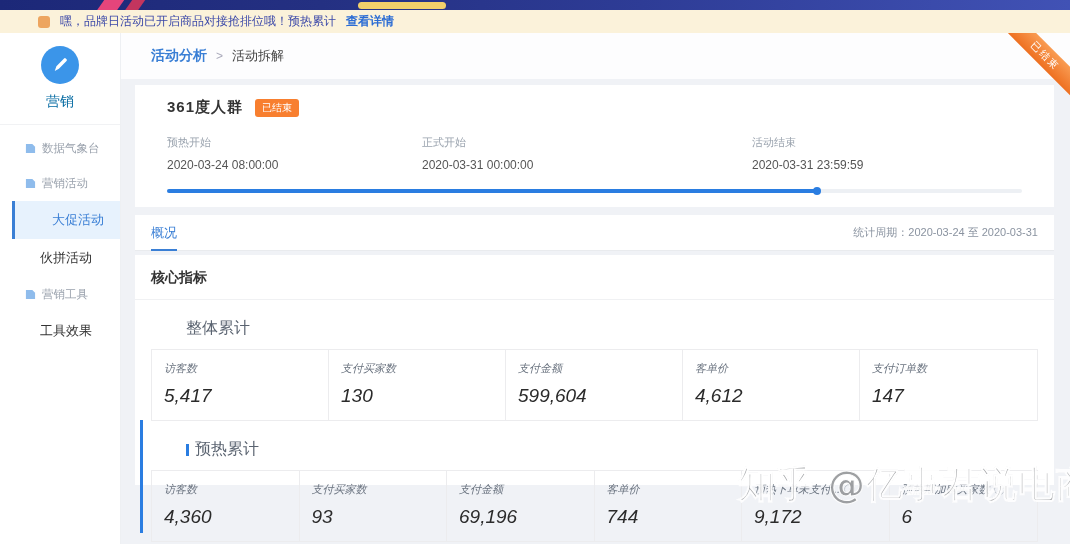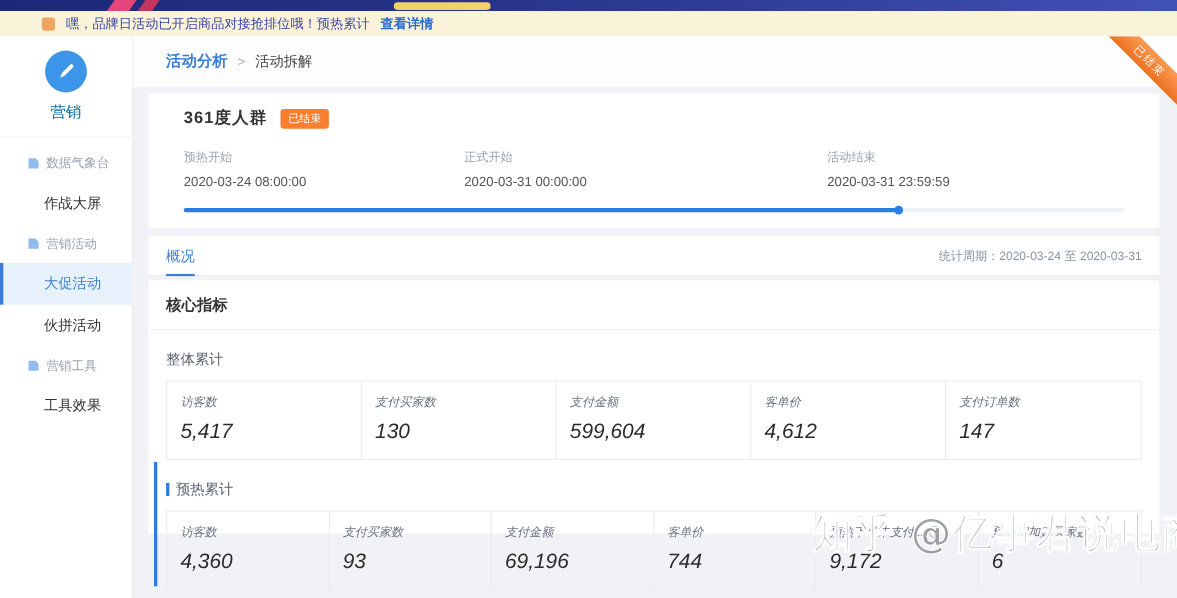--- a/index.html
+++ b/index.html
@@ -30,21 +30,21 @@
   .logo-wrap { text-align:center; padding-top:13px; }
   .logo-circle { width:38px; height:38px; border-radius:50%; background:#3b95e9;
     display:inline-flex; align-items:center; justify-content:center; }
   .app-title { text-align:center; font-size:14px; color:#0369a1; margin:9px 0 13px; }
   .side-divider { border-bottom:1px solid #f1f2f4; }
   .menu { padding-top:6px; }
   .mi { display:flex; align-items:center; cursor:pointer; }
   .mi.group { padding:10px 0 10px 25px; font-size:11.5px; color:#9aa2ad; }
   .mi.item { padding:10px 0 10px 40px; font-size:13px; color:#333; }
   .mi.item.active { background:#e7f2fd; color:#3a7fd5; border-left:3px solid #3a7fd5;
-    padding-left:37px; }
+    padding-left:37px;margin-left:12px; }
   .doc-icon { width:11px; height:11px; margin-right:6px; flex:0 0 auto; }
 
   
   .content { flex:1; position:relative; overflow:hidden; }
   .content-top { background:#fdfdfe; height:46px; display:flex; align-items:center;
     padding-left:30px; }
   .crumb-parent { color:#3a7fd5; font-size:14px; font-weight:bold; cursor:pointer; }
   .crumb-sep { color:#aab; font-size:12px; margin:0 9px; }
   .crumb-current { color:#444; font-size:13px; }
 
@@ -74,22 +74,22 @@
     justify-content:space-between; padding:0 16px; border-bottom:1px solid #e9ebee; }
   .tab { color:#3a7fd5; font-size:13px; position:relative; cursor:pointer; height:36px;
     display:flex; align-items:center; }
   .tab::after { content:""; position:absolute; left:0; bottom:0; width:26px; height:2px;
     background:#3a7fd5; }
   .period { font-size:11px; color:#8a93a0; }
 
   .metrics-card { margin-top:4px; padding:14px 16px 0; height:230px; position:relative; }
   .metrics-title { font-size:14px; font-weight:bold; color:#333; }
   .metrics-divider { border-bottom:1px solid #f0f1f3; margin:12px -16px 0; }
-  .section-label { display:flex; align-items:center; font-size:13px; color:#5a6370;
-    margin-top:18px; }
+  .section-label { display:flex; align-items:center; font-size:16px; color:#5a6370;
+    margin-top:18px;margin-left:35px; }
   .accent { width:3px; height:12px; background:#2a7de1; margin-right:6px; }
   .grid { display:grid; border:1px solid #ececee; margin-top:10px; }
   .grid.cols5 { grid-template-columns:repeat(5,1fr); }
   .grid.cols6 { grid-template-columns:repeat(6,1fr); }
   .cell { padding:11px 12px 13px; border-right:1px solid #ececee;font-style:italic; }
   .cell:last-child { border-right:none; }
   .cell-label { font-size:11px; color:#6b7480; white-space:nowrap; overflow:hidden;
     display:flex; align-items:center; }
   .cell-value { font-size:19px; color:#2b2b2b; margin-top:9px; font-weight:500; }
   .info-icon { display:inline-block; width:11px; height:11px; border:1px solid #c3c8cf;
@@ -129,23 +129,20 @@
     </div>
     <div class="app-title">营销</div>
     <div class="side-divider"></div>
     <div class="menu">
       <div class="mi group">
         <svg class="doc-icon" viewBox="0 0 12 12">
           <path d="M1 1h7l3 3v7H1z" fill="#8fbcec"></path>
           </svg>
         <span>数据气象台</span>
       </div>
-      <div class="mi item">
-        <span>作战大屏</span>
-      </div>
       <div class="mi group">
         <svg class="doc-icon" viewBox="0 0 12 12">
           <path d="M1 1h7l3 3v7H1z" fill="#8fbcec"></path>
           </svg>
         <span>营销活动</span>
       </div>
       <div class="mi item active">
         <span>大促活动</span>
       </div>
       <div class="mi item">

